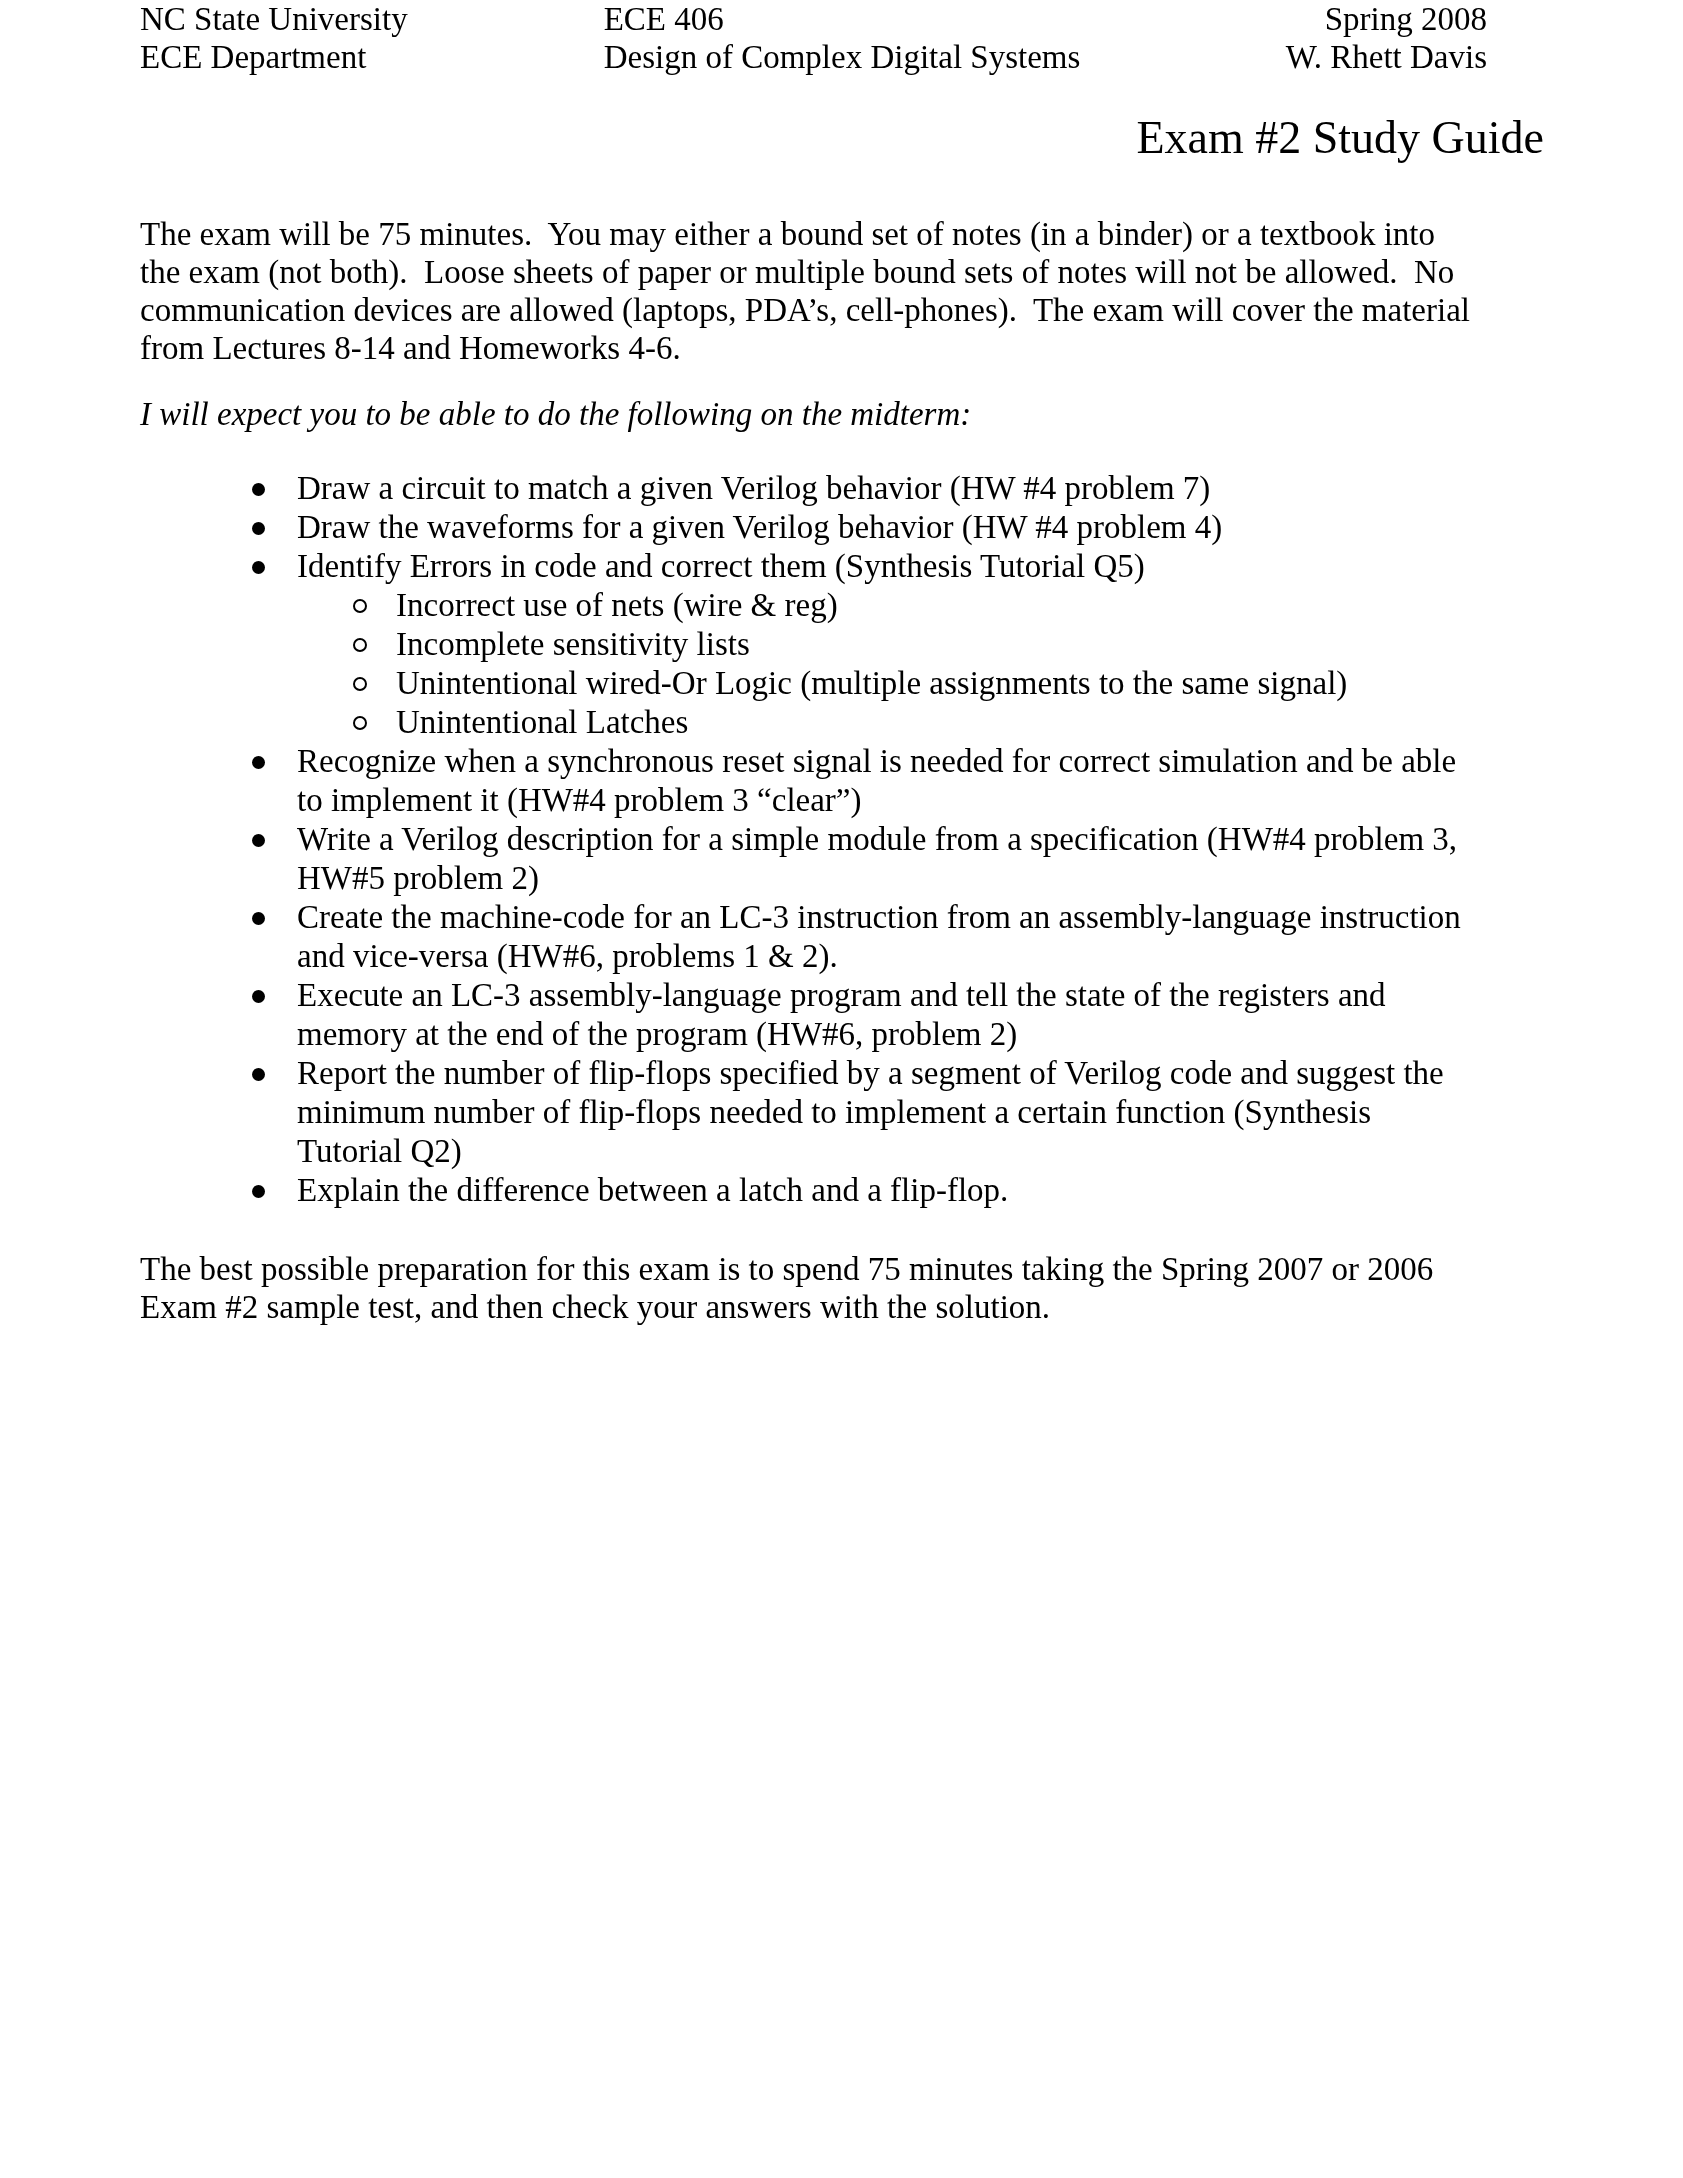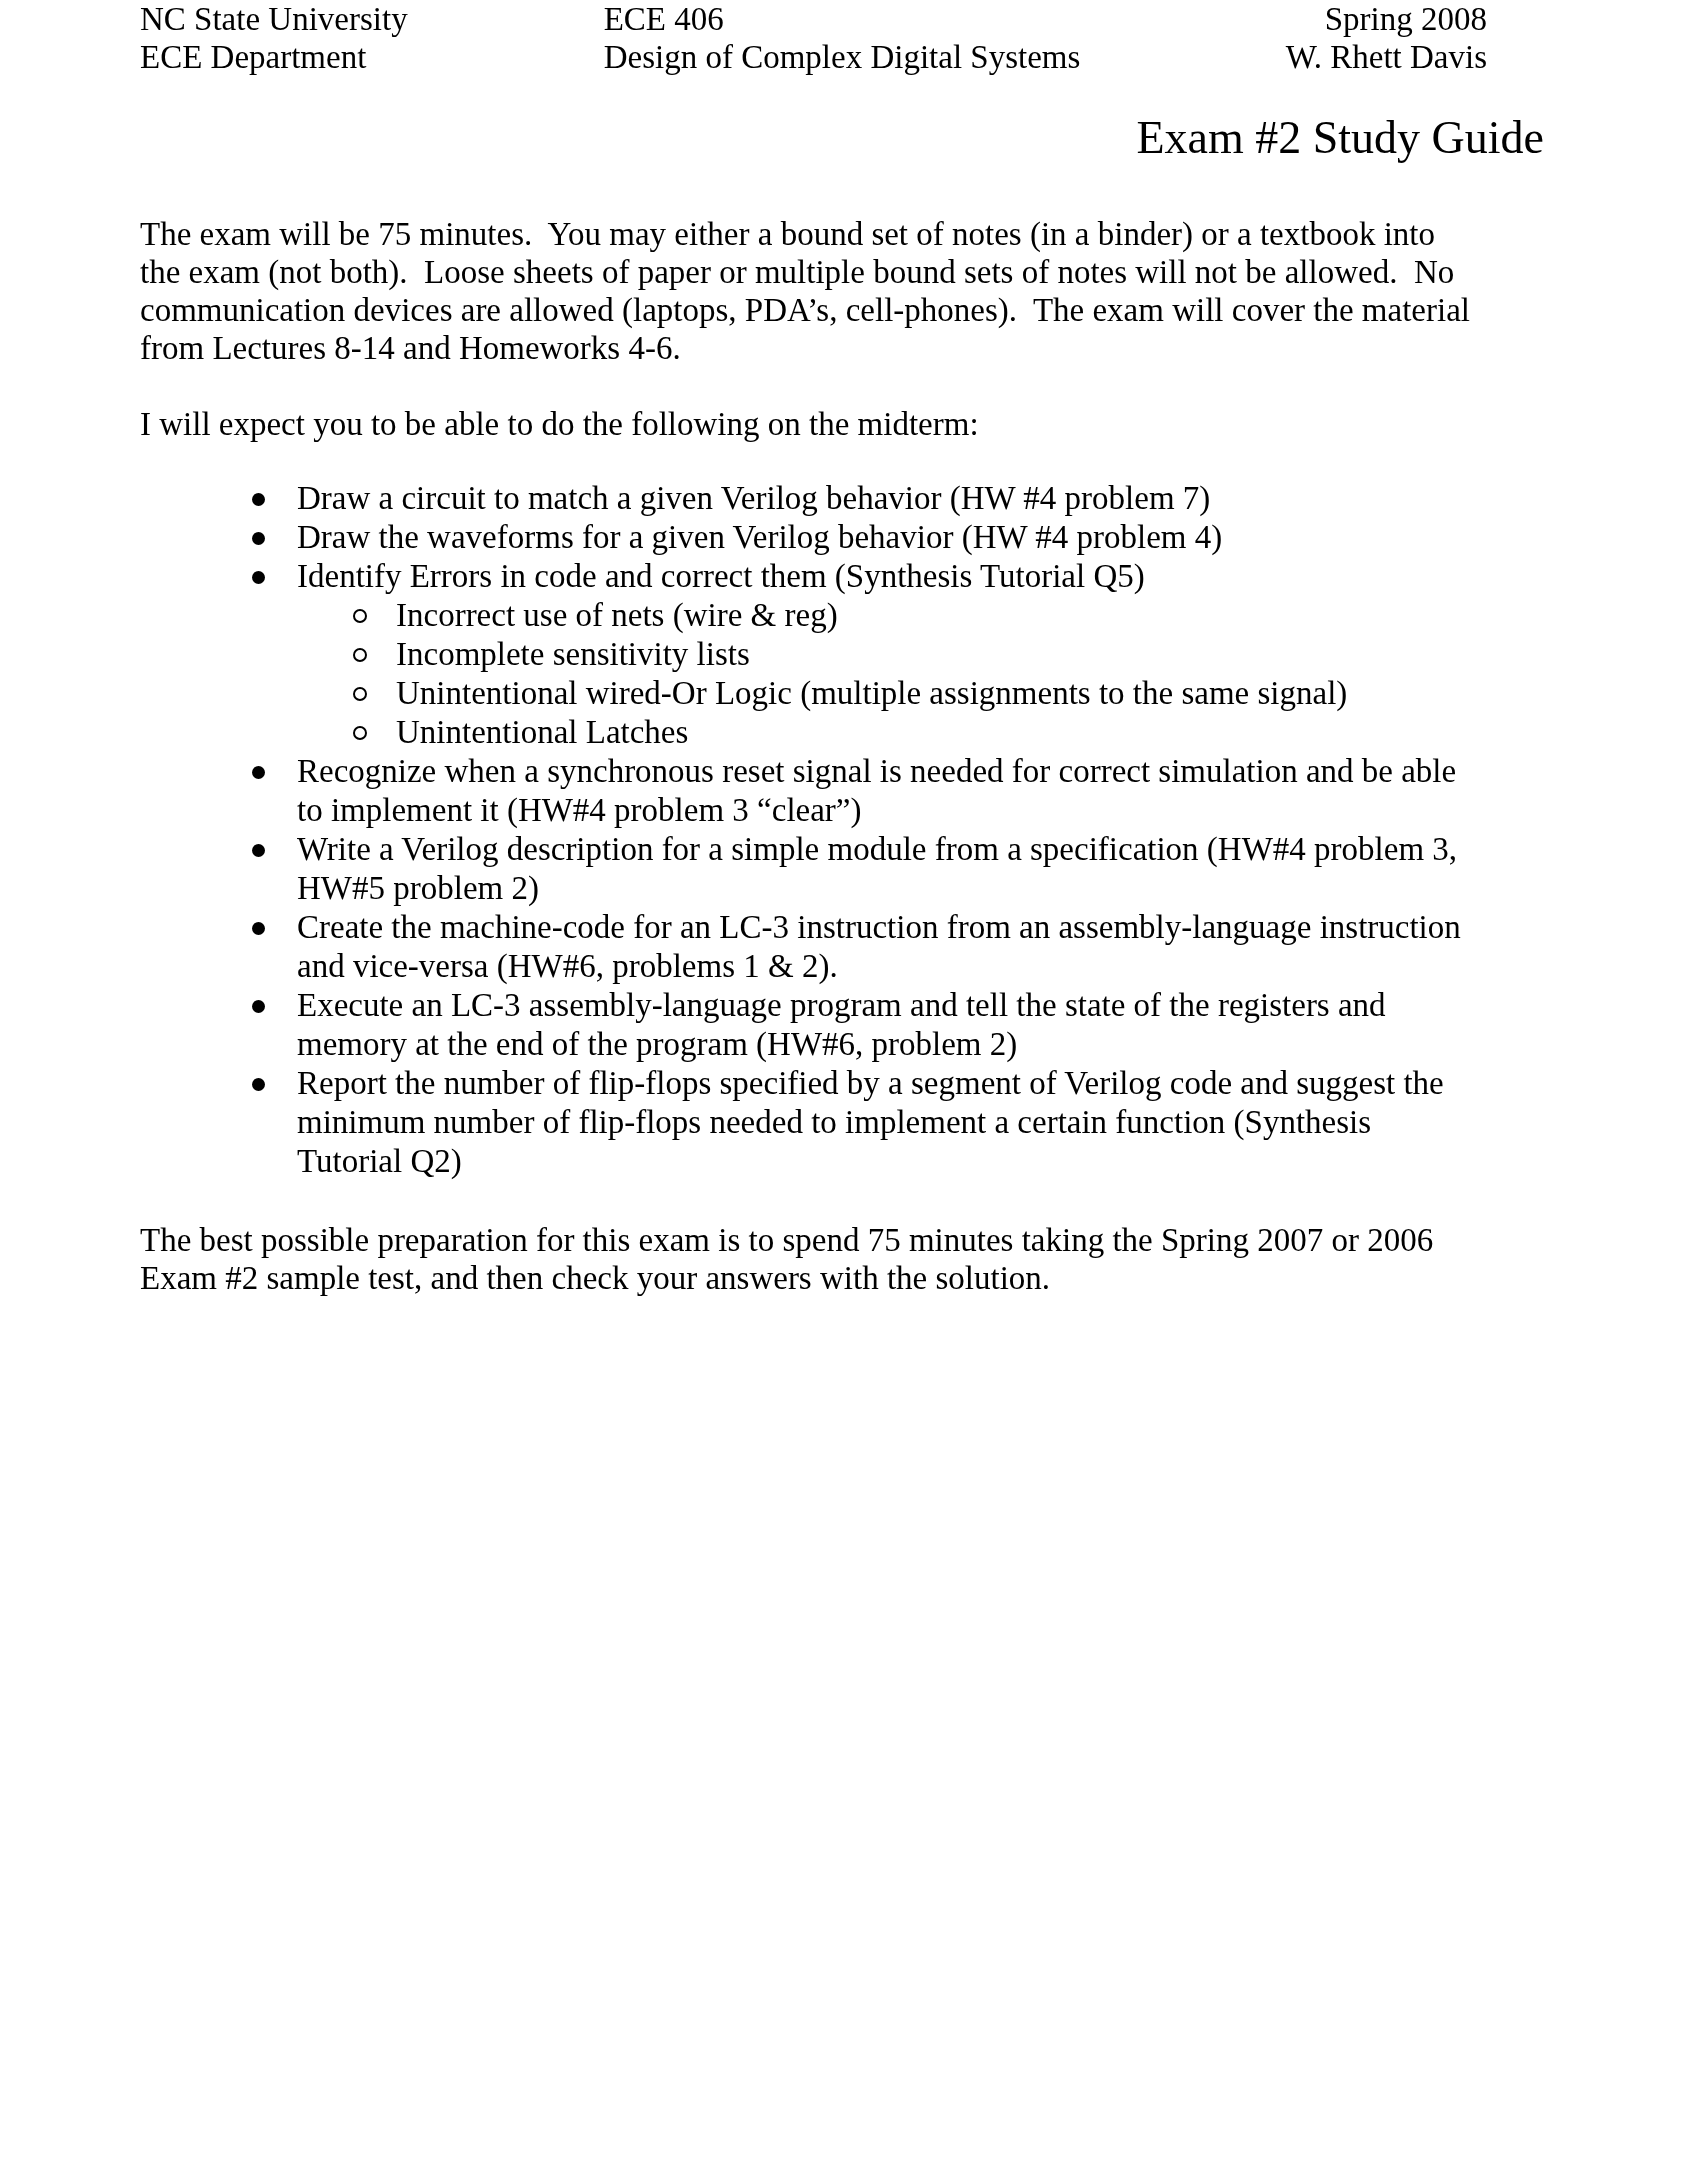--- a/index.html
+++ b/index.html
@@ -33,21 +33,21 @@
     font-size: 46px;
     line-height: 51px;
   }
   .para {
     margin-left: 140px;
     width: 1339px;
     line-height: 38px;
     white-space: pre-wrap;
   }
   .intro   { margin-top: 52px; }
-  .lead    { margin-top: 38px; white-space: pre-wrap; }
+  .lead    { margin-top: 28px; white-space: pre-wrap; font-style: italic; }
   .closing { margin-top: 40px; }
   .list { margin-top: 36px; }
   .li {
     position: relative;
     line-height: 39px;
     white-space: pre-wrap;
   }
   .li.level1 { margin-left: 297px; width: 1173px; }
   .li.level2 { margin-left: 396px; width: 1074px; }
   .dot, .circle {
@@ -101,18 +101,19 @@
       <div class="li level1"><span class="dot"></span><span>Identify Errors in code and correct them (Synthesis Tutorial Q5)</span></div>
       <div class="li level2"><span class="circle"></span><span>Incorrect use of nets (wire &amp; reg)</span></div>
       <div class="li level2"><span class="circle"></span><span>Incomplete sensitivity lists</span></div>
       <div class="li level2"><span class="circle"></span><span>Unintentional wired-Or Logic (multiple assignments to the same signal)</span></div>
       <div class="li level2"><span class="circle"></span><span>Unintentional Latches</span></div>
       <div class="li level1"><span class="dot"></span><span>Recognize when a synchronous reset signal is needed for correct simulation and be able to implement it (HW#4 problem 3 “clear”)</span></div>
       <div class="li level1"><span class="dot"></span><span>Write a Verilog description for a simple module from a specification (HW#4 problem 3, HW#5 problem 2)</span></div>
       <div class="li level1"><span class="dot"></span><span>Create the machine-code for an LC-3 instruction from an assembly-language instruction and vice-versa (HW#6, problems 1 &amp; 2).</span></div>
       <div class="li level1"><span class="dot"></span><span>Execute an LC-3 assembly-language program and tell the state of the registers and memory at the end of the program (HW#6, problem 2)</span></div>
       <div class="li level1"><span class="dot"></span><span>Report the number of flip-flops specified by a segment of Verilog code and suggest the minimum number of flip-flops needed to implement a certain function (Synthesis Tutorial Q2)</span></div>
+      <div class="li level1"><span class="dot"></span><span>Explain the difference between a latch and a flip-flop.</span></div>
     </div>
 
   <div class="para closing">The best possible preparation for this exam is to spend 75 minutes taking the Spring 2007 or 2006 Exam #2 sample test, and then check your answers with the solution.</div>
 
 </div>
 
 
 </body></html>

